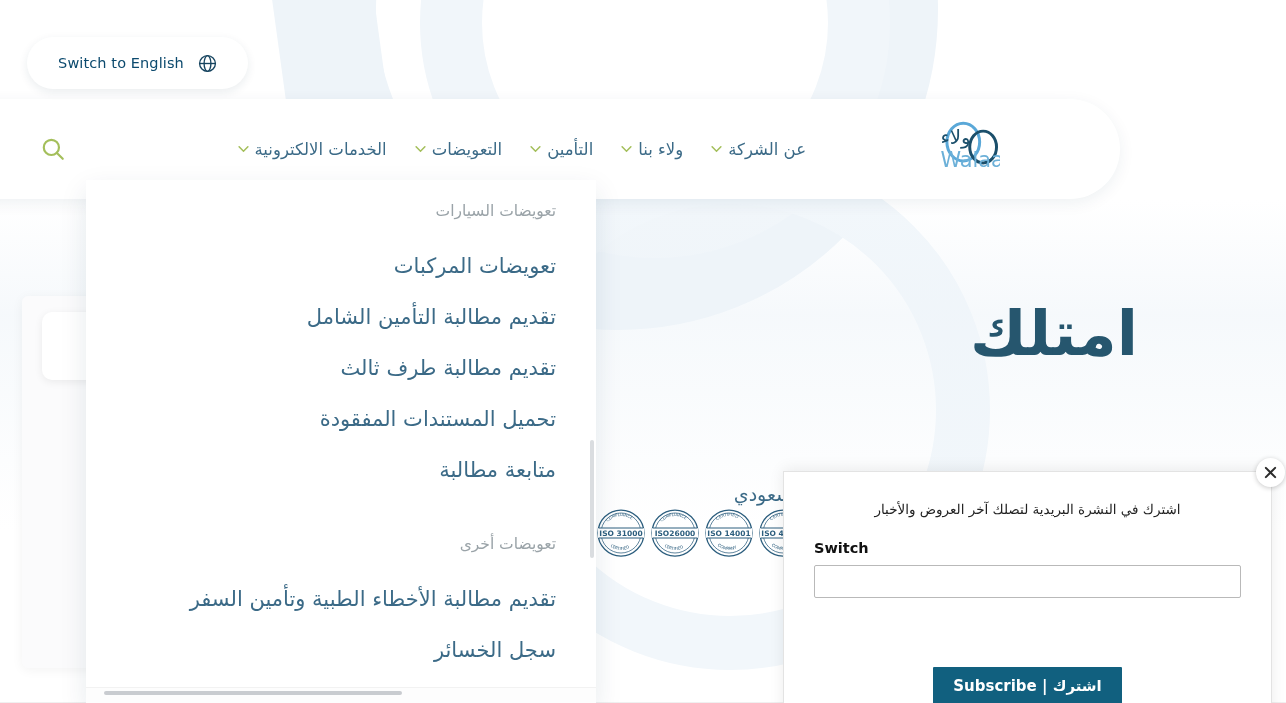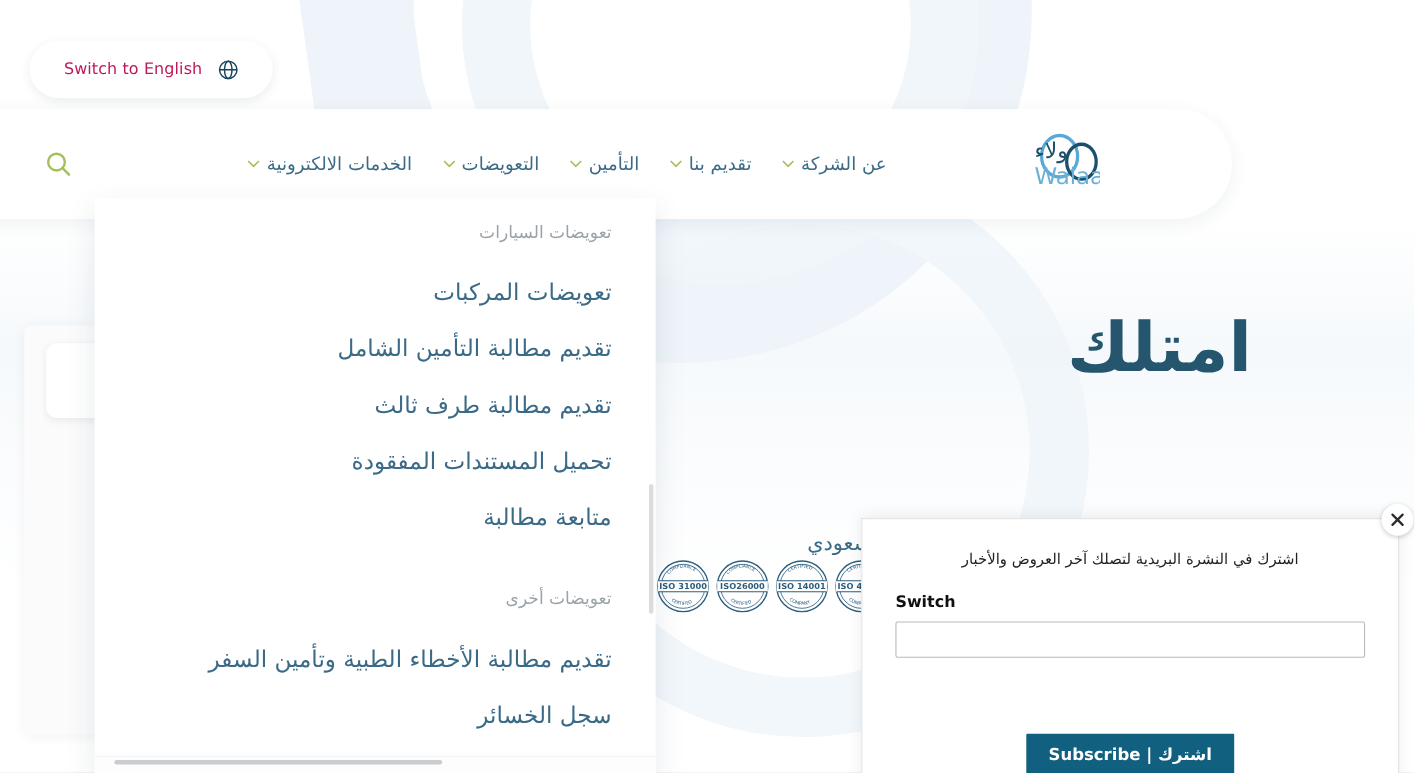--- a/index.html
+++ b/index.html
@@ -50,21 +50,21 @@
     width: 221px; height: 52px;
     background: #ffffff;
     border-radius: 26px;
     box-shadow: 0 3px 10px rgba(20,50,80,.09);
     display: flex; align-items: center; justify-content: center;
     gap: 14px;
     z-index: 40;
     cursor: pointer;
   }
   .lang-switch .lbl {
-    font-size: 14.5px; color: #be185d; letter-spacing: .1px;
+    font-size: 14.5px; color: #0c4a6e; letter-spacing: .1px;
     font-family: "DejaVu Sans","Liberation Sans",sans-serif;
   }
   .globe { width: 19px; height: 19px; display:block; }
 
   
   .navbar {
     position: absolute;
     left: -40px; top: 99px;
     width: 1160px; height: 100px;
     background: #ffffff;
@@ -109,21 +109,21 @@
   }
   .hero-card-front {
     position:absolute; left:42px; top:312px; width:210px; height:68px;
     background:#ffffff; border-radius:10px 0 0 10px;
     box-shadow: 0 2px 8px rgba(0,0,0,.07);
     z-index: 6;
   }
 
   
   .hero-text {
-    position: absolute; right: 148px; top: 285px;
+    position: absolute; right: 148px; top: 303px;
     text-align: center; direction: rtl;
     z-index: 8;
   }
   .hero-line {
     font-size: 62px; line-height: 1.0;
     color: #26566e; font-weight: 700;
     letter-spacing: -1px;
     font-family: "DejaVu Sans","Liberation Sans",sans-serif;
   }
   .hero-line + .hero-line { margin-top: 18px; }
@@ -331,21 +331,21 @@
     </svg>
 
     <div class="nav-links">
       <div class="nav-item">
         <span>عن الشركة</span>
         <svg class="chev" viewBox="0 0 12 8">
           <path d="M1 1.5 L6 6.5 L11 1.5" fill="none" stroke="#a4bf5b" stroke-width="1.8" stroke-linecap="round"></path>
         </svg>
       </div>
       <div class="nav-item">
-        <span>تقديم بنا</span>
+        <span>ولاء بنا</span>
         <svg class="chev" viewBox="0 0 12 8">
           <path d="M1 1.5 L6 6.5 L11 1.5" fill="none" stroke="#a4bf5b" stroke-width="1.8" stroke-linecap="round"></path>
         </svg>
       </div>
       <div class="nav-item">
         <span>التأمين</span>
         <svg class="chev" viewBox="0 0 12 8">
           <path d="M1 1.5 L6 6.5 L11 1.5" fill="none" stroke="#a4bf5b" stroke-width="1.8" stroke-linecap="round"></path>
         </svg>
       </div>

